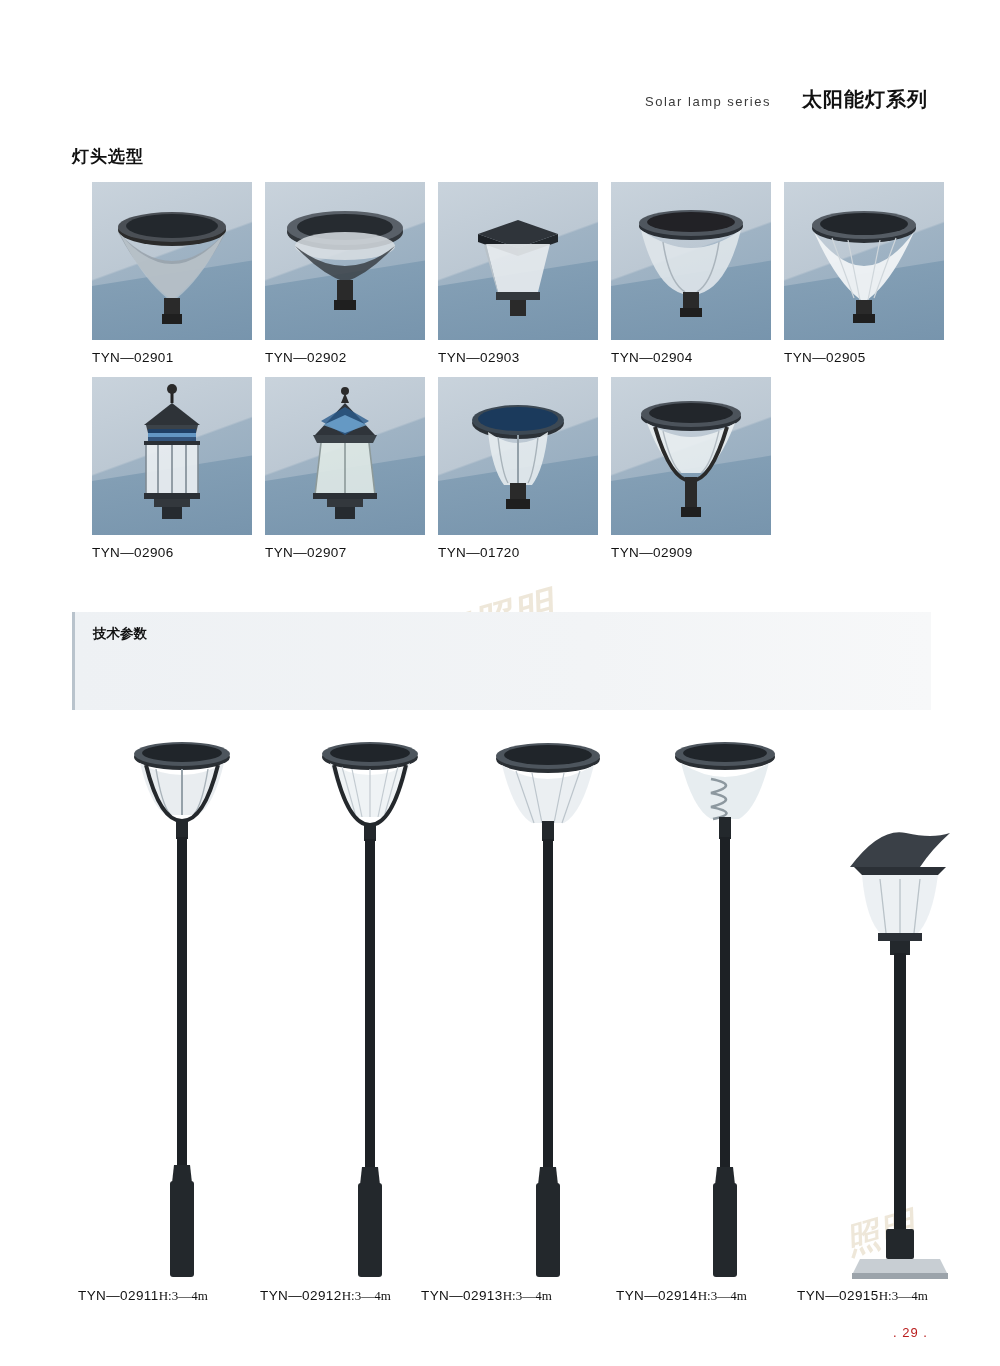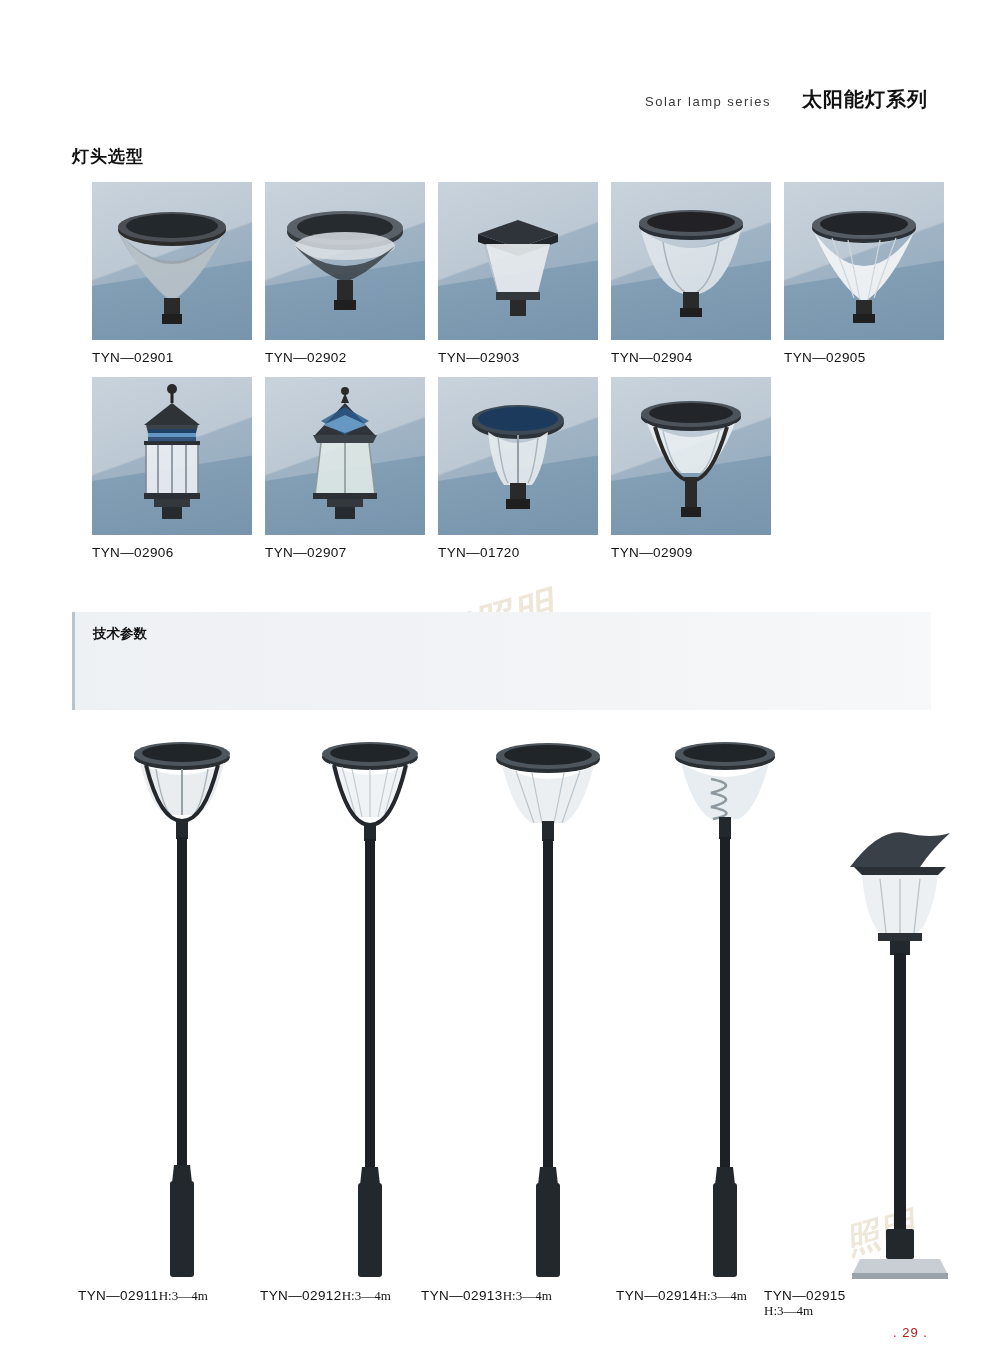--- a/index.html
+++ b/index.html
@@ -370,21 +370,21 @@
       <span class="h">H:3—4m</span>
     </div>
     <div class="pc" style="left:361px;">
       <span class="code">TYN—02913</span>
       <span class="h">H:3—4m</span>
     </div>
     <div class="pc" style="left:556px;">
       <span class="code">TYN—02914</span>
       <span class="h">H:3—4m</span>
     </div>
-    <div class="pc" style="left:704px;flex-direction:column;">
+    <div class="pc" style="left:737px;">
       <span class="code">TYN—02915</span>
       <span class="h">H:3—4m</span>
     </div>
   </div>
 
   <div class="page-num">. 29 .</div>
 
 </div>
 
 </body></html>

